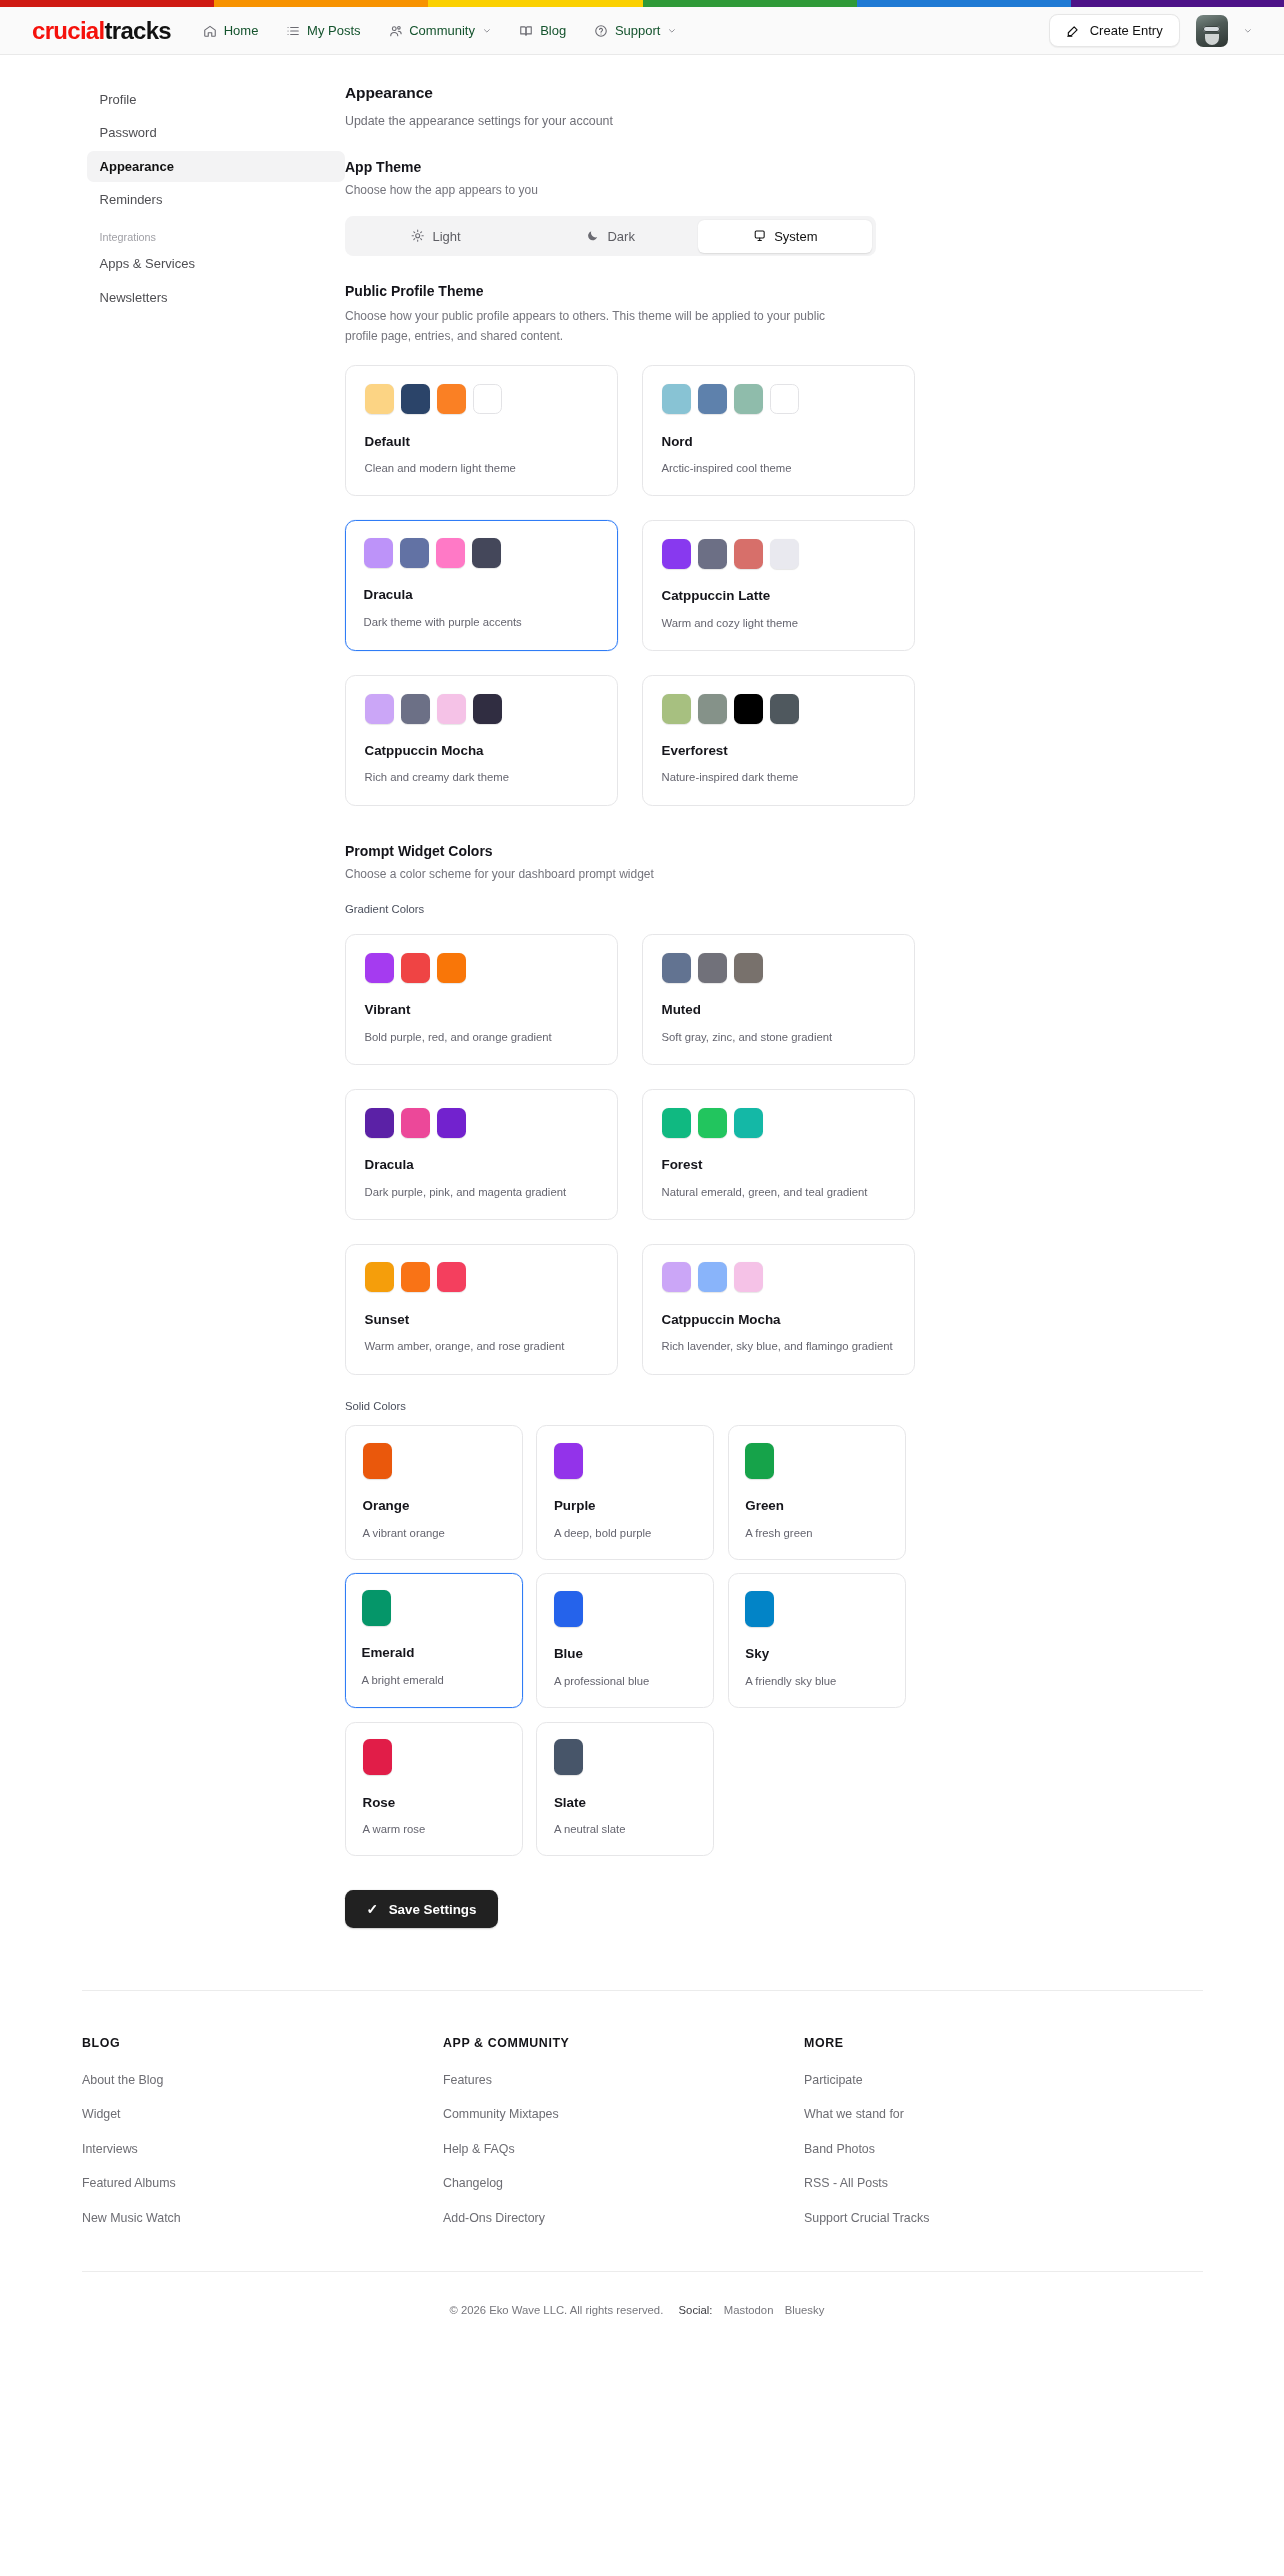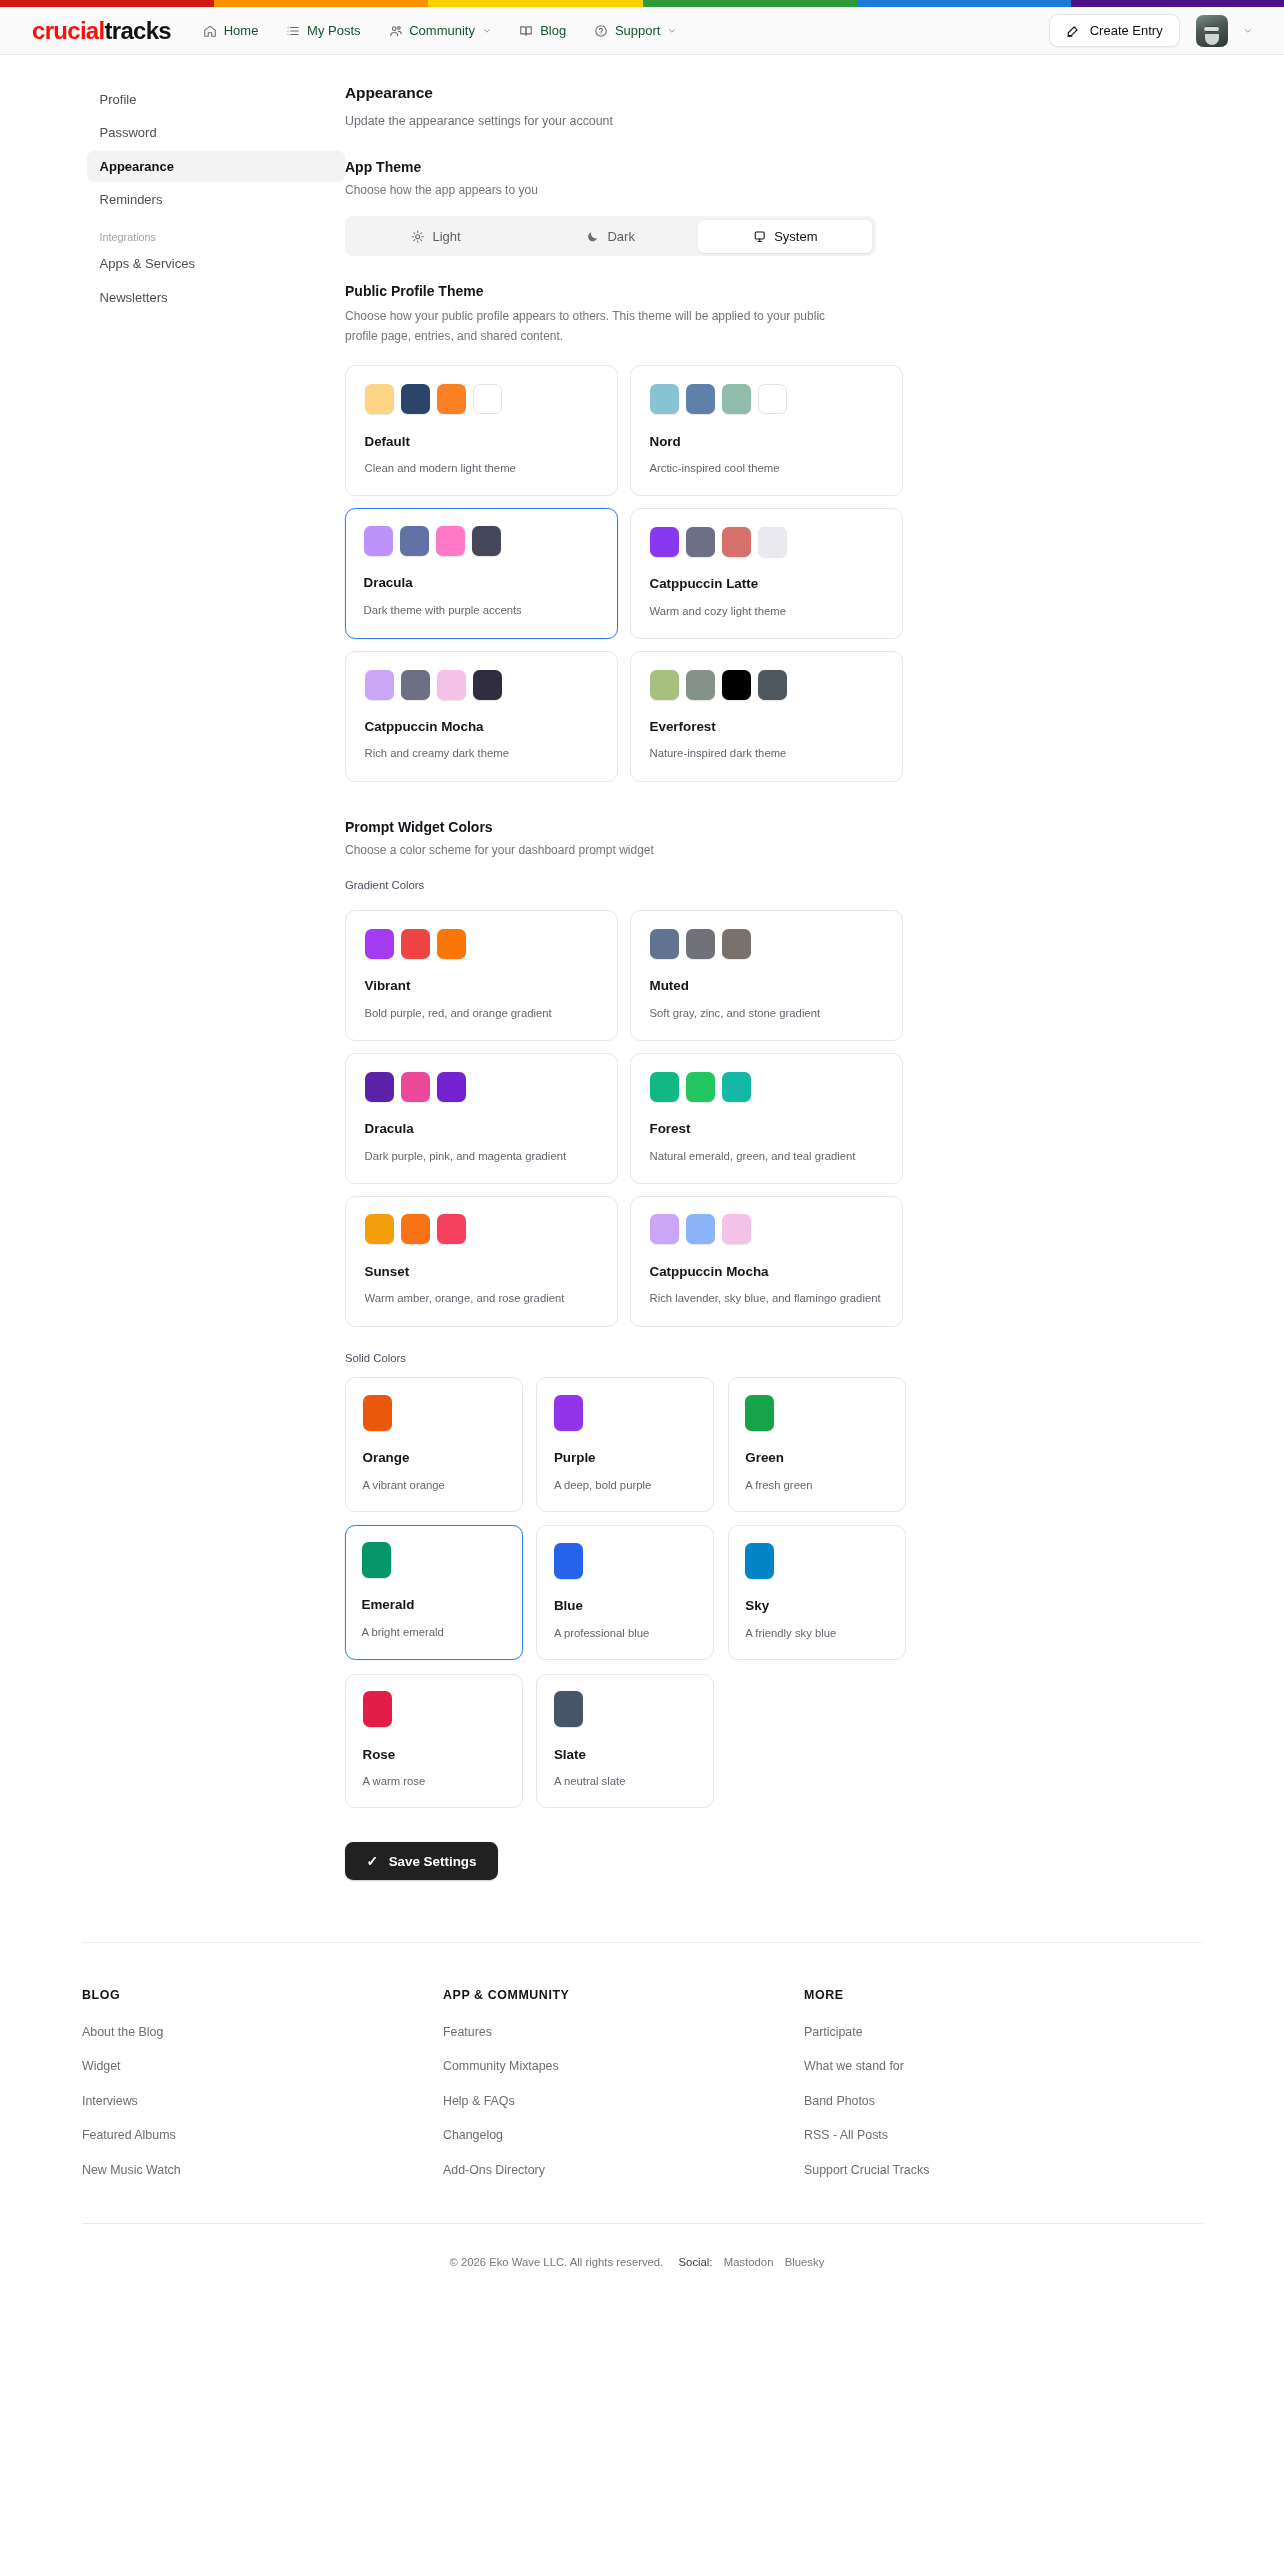--- a/index.html
+++ b/index.html
@@ -105,29 +105,29 @@
   .segmented {
     margin-top: 19.6px;
     background: #f3f3f4;
     border-radius: 8.2px;
     padding: 3.6px;
     display: flex;
     width: 531px;
   }
   .seg {
     flex: 1 1 0;
-    display: flex; align-items: center; justify-content: center; gap: 8px;
+    display: flex; align-items: flex-start; justify-content: center; gap: 8px;
     font-size: 13px; color: #5d5d63;
     padding: 8.8px 0; border-radius: 6.2px;
   }
   .seg.active { background: #ffffff; color: #111; box-shadow: 0 0.5px 1.5px rgba(0,0,0,.10); font-weight: 500; }
   .seg svg { width: 13.4px; height: 13.4px; display: block; }
 
   
-  .cards-2 { display: grid; grid-template-columns: repeat(2, 273px); gap: 12px; margin-top: 19.6px; }
+  .cards-2 { display: grid; grid-template-columns: repeat(2, 273px); gap: 24px; margin-top: 19.6px; }
   .cards-3 { display: grid; grid-template-columns: repeat(3, 178px); gap: 13.4px; margin-top: 13.4px; }
 
   .theme-card {
     border: 0.5px solid #e6e6e8;
     border-radius: 10.3px;
     background: #fff;
     padding: 17.5px 18.5px 18.5px 18.5px;
     min-height: 129px;
   }
   .theme-card.selected {

